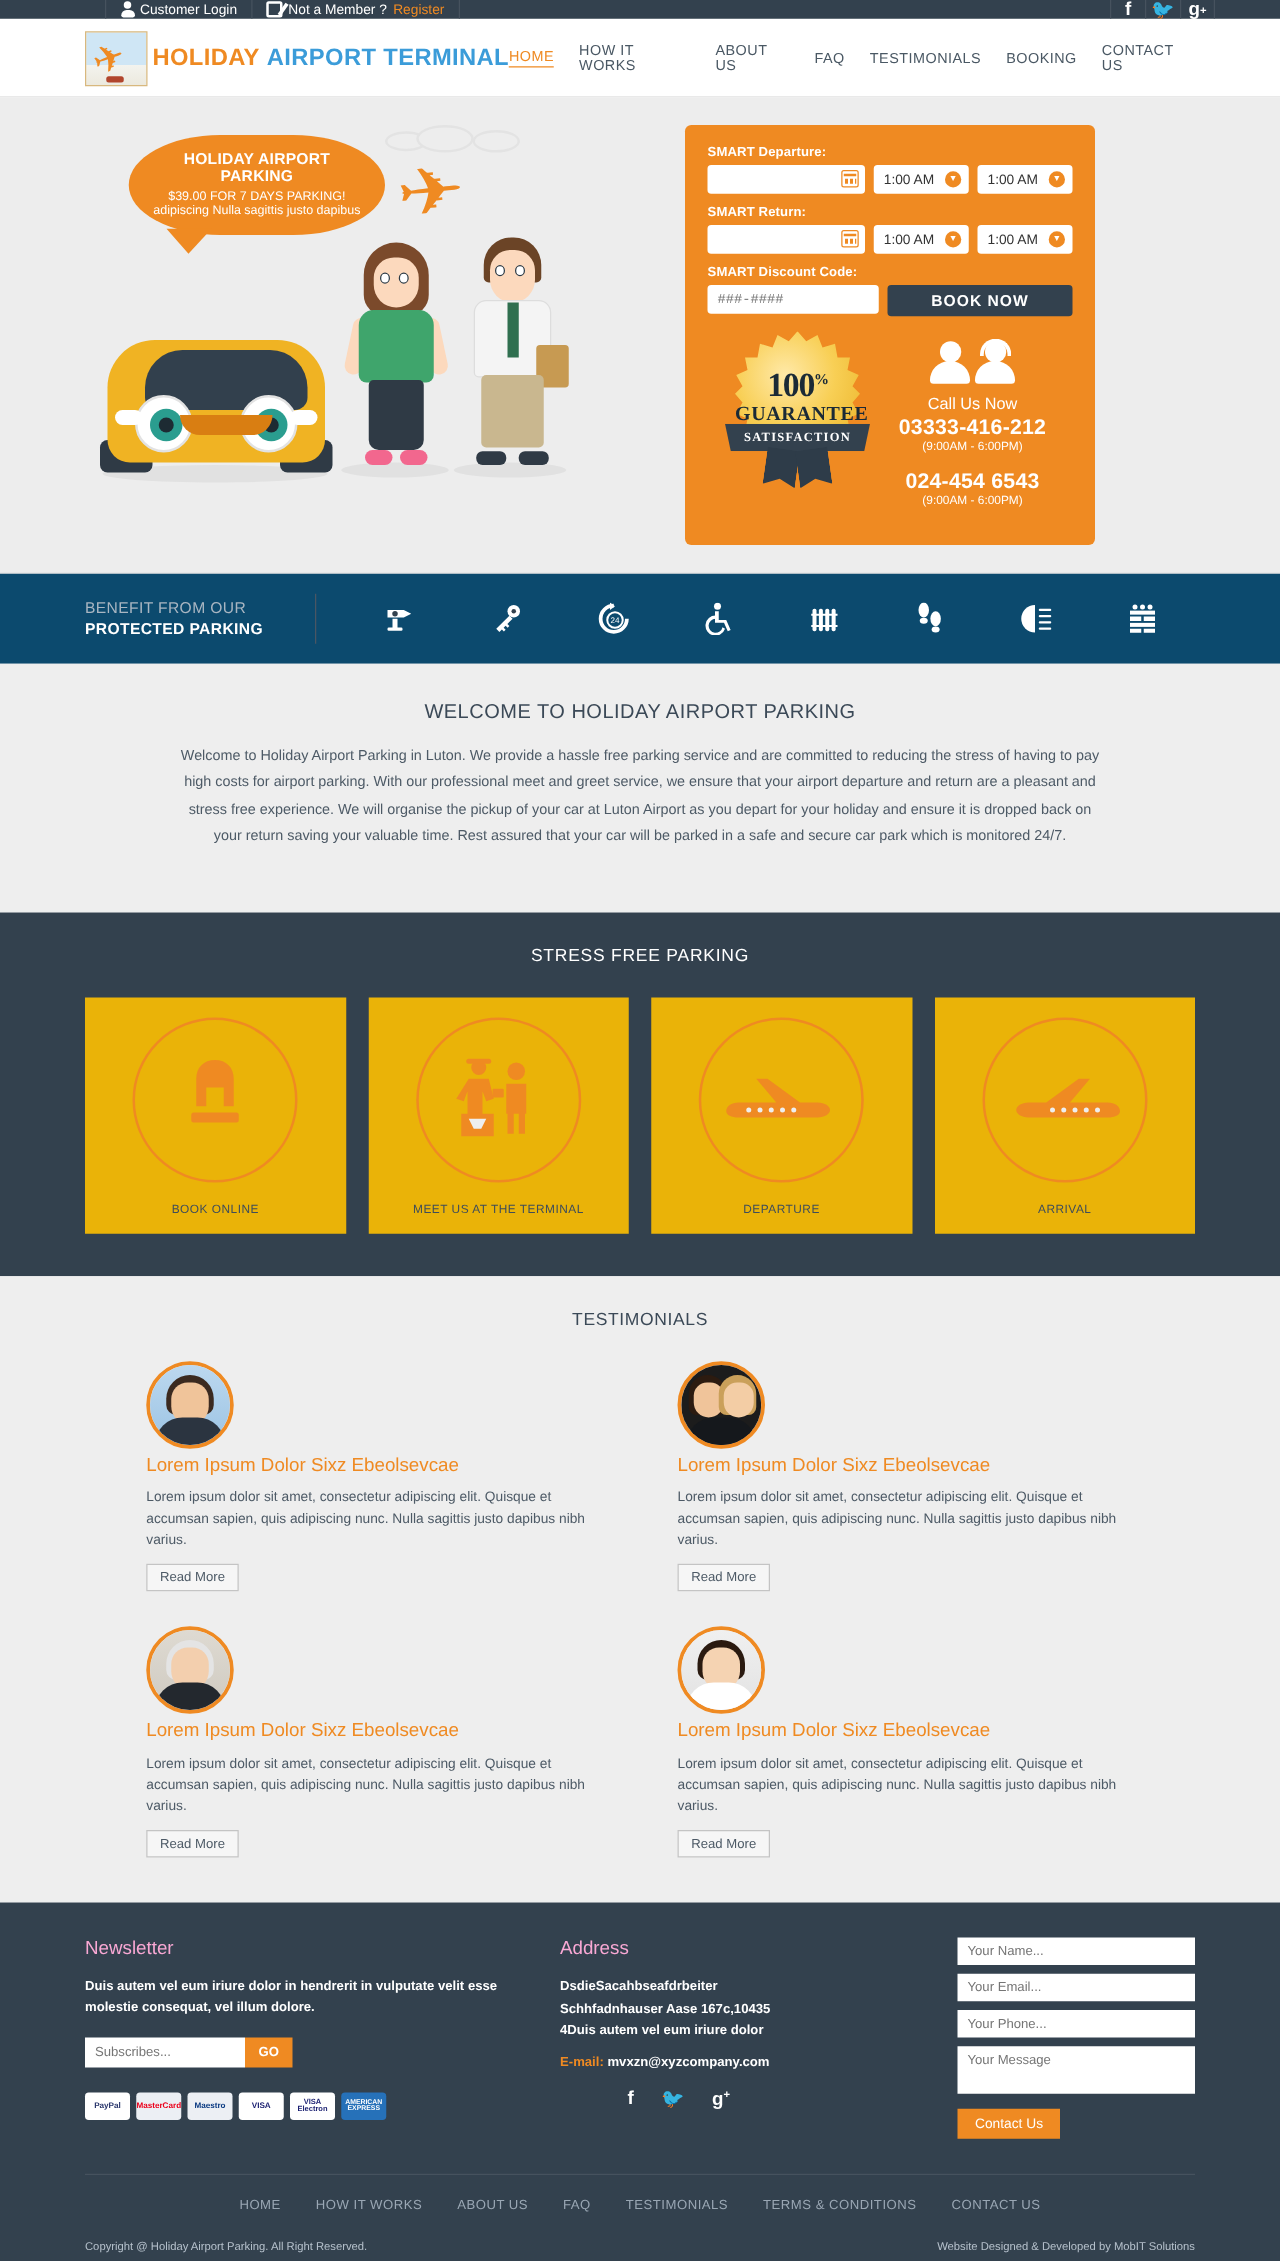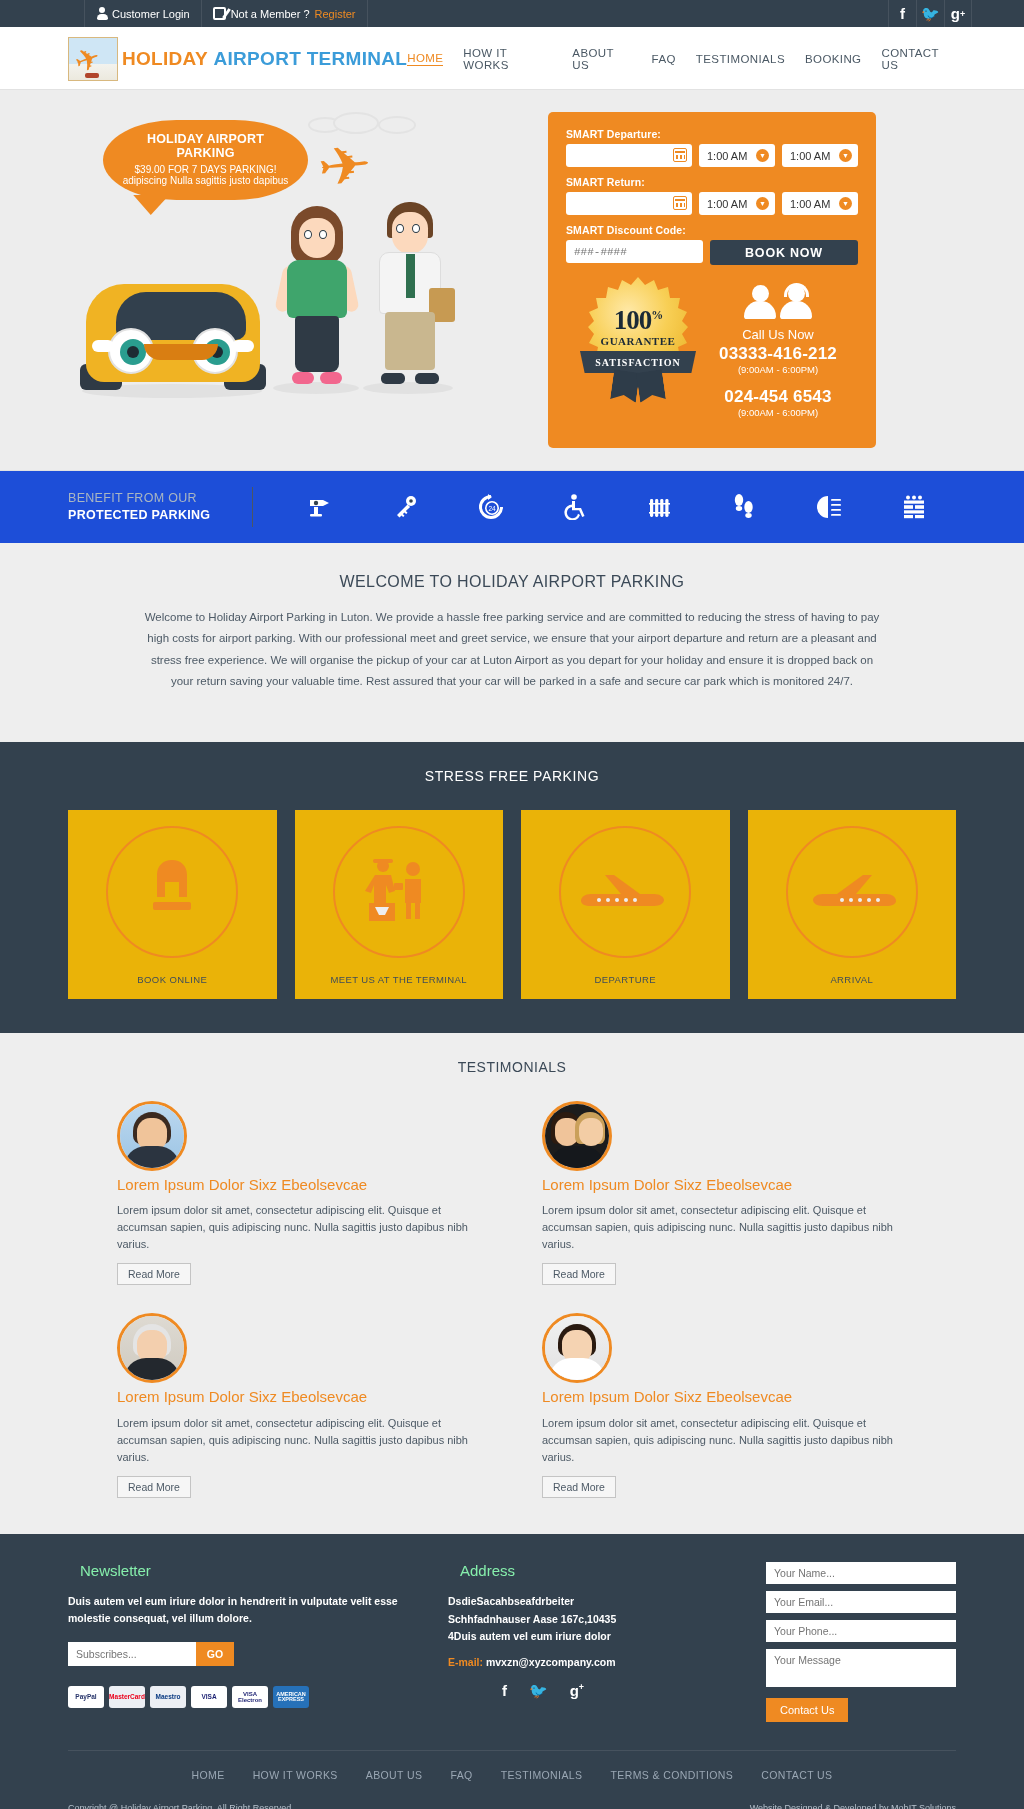--- a/index.html
+++ b/index.html
@@ -7,21 +7,21 @@
     width: 1024px;
     font-family: "Liberation Sans", sans-serif;
     background: #ffffff;
     color: #33414e;
     -webkit-font-smoothing: antialiased;
   }
 
   
   .topbar {
     background: #33414e;
-    height: 27px;
+    height: 15px;
     display: flex;
     align-items: stretch;
     position: relative;
     padding-left: 32px;
   }
   .topbar-inner { width: 888px; margin: 0 auto; display: flex; align-items: stretch; }
   .tb-item {
     display: flex; align-items: center; gap: 5px;
     padding: 0 11px;
     color: #ffffff; font-size: 11px;
@@ -177,21 +177,21 @@
   .badge { width:120px; height:125px; position:relative; flex:none; margin-left:12px;}
   .badge .star {
     position:absolute; left:10px; top:2px; width:100px; height:100px;
     background: radial-gradient(circle at 40% 35%, #ffe9a8 0%, #f8cf55 45%, #e8ad1e 100%);
     clip-path: polygon(50% 0%,57% 8%,66% 3%,70% 13%,80% 10%,82% 21%,92% 21%,90% 31%,99% 35%,94% 44%,100% 50%,94% 57%,99% 66%,90% 70%,92% 80%,82% 80%,80% 91%,70% 88%,66% 98%,57% 93%,50% 100%,43% 93%,34% 98%,30% 88%,20% 91%,18% 80%,8% 80%,10% 70%,1% 66%,6% 57%,0% 50%,6% 44%,1% 35%,10% 31%,8% 21%,18% 21%,20% 10%,30% 13%,34% 3%,43% 8%);
   }
   .badge .num { position:absolute; left:18px; top:30px; width:84px; text-align:center;
     font-size:27px; font-weight:bold; color:#1b2a36; font-family:"Liberation Serif", serif; letter-spacing:-1px;}
   .badge .num sup{ font-size:12px; }
   .badge .gtext { position:absolute; left:10px; top:60px; width:100px; text-align:center;
-    font-size:11px; font-weight:bold; color:#1b2a36; font-family:"Liberation Serif", serif; letter-spacing:.5px;}
+    font-size:16px; font-weight:bold; color:#1b2a36; font-family:"Liberation Serif", serif; letter-spacing:.5px;}
   .badge .ribbon { position:absolute; left:2px; top:76px; width:116px; height:22px; background:#33414e; color:#fff;
     font-size:10px; font-weight:bold; font-family:"Liberation Serif", serif; letter-spacing:1px;
     display:flex; align-items:center; justify-content:center;
     clip-path: polygon(0 0,100% 0,96% 100%,4% 100%);}
   .badge .tail { position:absolute; top:96px; width:26px; height:30px; background:#2e3c49; }
   .badge .tail.l{ left:34px; clip-path: polygon(0 0,100% 0,100% 100%,50% 80%,0 100%); transform: rotate(8deg);}
   .badge .tail.r{ right:34px; clip-path: polygon(0 0,100% 0,100% 100%,50% 80%,0 100%); transform: rotate(-8deg);}
   .callus { flex:1; text-align:center; padding-top:8px; color:#fff; }
   .callus .heads { height:40px; position:relative; margin-bottom:4px; }
   .callus .h { position:absolute; top:2px; width:32px; height:34px; }
@@ -199,21 +199,21 @@
   .callus .h.b { left:50%; margin-left:2px; }
   .callus .h .hd { position:absolute; top:0; left:8px; width:17px; height:17px; border-radius:50%; background:#fff;}
   .callus .h .bd { position:absolute; bottom:0; left:0; width:32px; height:18px; border-radius:16px 16px 3px 3px; background:#fff;}
   .callus .h.b .set { position:absolute; top:-2px; left:4px; width:25px; height:14px; border:3px solid #fff; border-bottom:0; border-radius:13px 13px 0 0;}
   .callus .ct { font-size:13px; margin-bottom:2px; }
   .callus .cn { font-size:17px; font-weight:bold; letter-spacing:.2px; }
   .callus .ch { font-size:9.5px; margin-bottom:12px;}
 
   
   .benefit { background:#33414e; border-bottom:2px solid #2a3views; }
-  .benefit { background:#1d4ed8; }
+  .benefit { background:#0c4a6e; }
   .benefit-inner { width:888px; margin:0 auto; height:72px; display:flex; align-items:center; }
   .benefit-txt { width:170px; color:#fff; font-size:12.5px; line-height:1.35; letter-spacing:.3px;}
   .benefit-txt .l1 { color:#a9b6c2; }
   .benefit-txt .l2 { font-weight:bold; }
   .benefit-sep { width:1px; height:40px; background:#4a5663; margin:0 26px 0 14px;}
   .benefit-icons { flex:1; display:flex; justify-content:space-around; align-items:center; color:#fff; }
   .bi { width:34px; height:34px; display:flex; align-items:center; justify-content:center; }
   .bi svg { fill:#fff; }
 
   
@@ -250,21 +250,21 @@
     display:inline-block; border:1px solid #c4c4c4; background:#f6f6f6; color:#4d5a66;
     font-size:10.5px; padding:4px 10px; font-family:inherit; cursor:pointer;
   }
 
   
   .footer { background:#33414e; padding:28px 0 0; color:#fff; }
   .fcols { width:888px; margin:0 auto; display:flex; gap:30px; align-items:flex-start; }
   .fcol-news { width:350px; }
   .fcol-addr { width:190px; }
   .fcol-form { width:190px; margin-left:auto; }
-  .fhead { color:#86efac; font-size:15px; font-weight:normal; margin-bottom:14px;margin-left:12px;}
+  .fhead { color:#f9a8d4; font-size:15px; font-weight:normal; margin-bottom:14px;}
   .fcol-news p { font-size:10.5px; line-height:1.6; font-weight:bold; margin-bottom:16px; color:#fff;}
   .subrow { display:flex; margin-bottom:20px; }
   .subrow input { width:128px; height:24px; border:0; outline:0; padding:4px 8px; font-size:10.5px; font-family:inherit; color:#555;}
   .subrow button { width:38px; height:24px; background:#ef8a22; border:0; color:#fff; font-size:10.5px; font-weight:bold; cursor:pointer; font-family:inherit;}
   .cards-pay { display:flex; gap:5px; }
   .pay { width:36px; height:22px; border-radius:3px; background:#fff; display:flex; align-items:center; justify-content:center;
     font-size:6.5px; font-weight:bold; overflow:hidden; text-align:center; line-height:1.05; }
   .pay.pp { color:#27346a; } .pay.mc { background:#eceff4; color:#eb001b;}
   .pay.ma { background:#eceff4; color:#0a3a82;} .pay.vi { color:#1a1f71; }
   .pay.ve { color:#1a1f71; font-size:6px;} .pay.ax { background:#2671b9; color:#fff; font-size:5.5px;}

